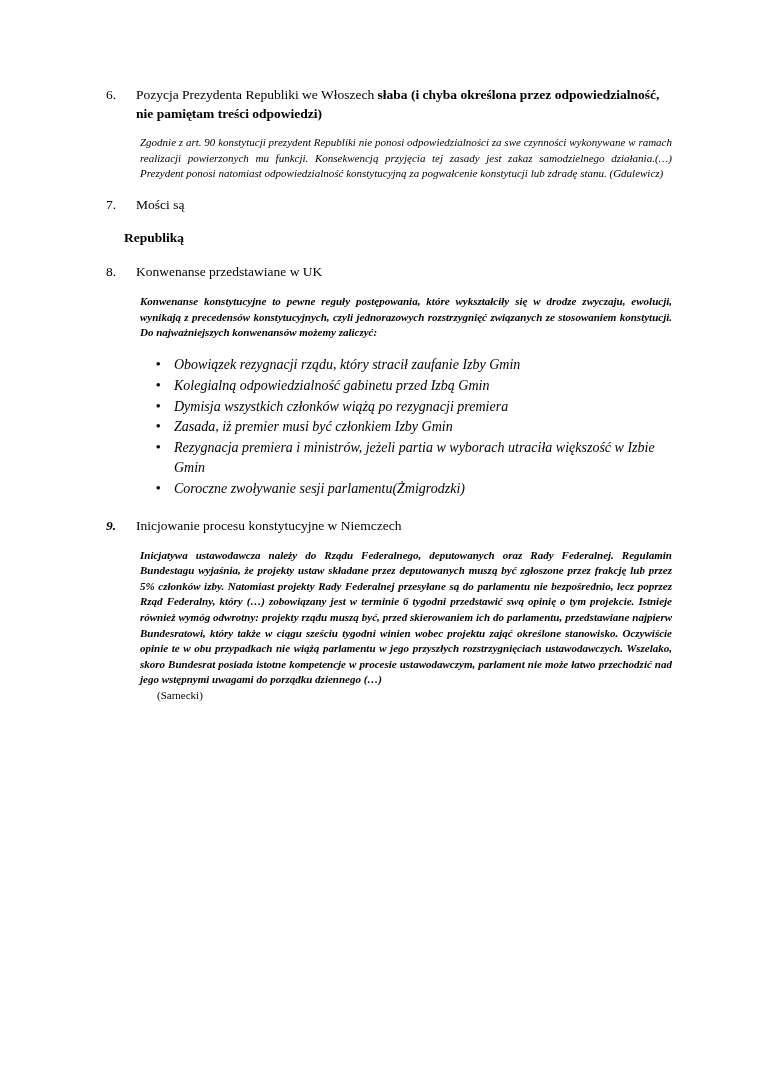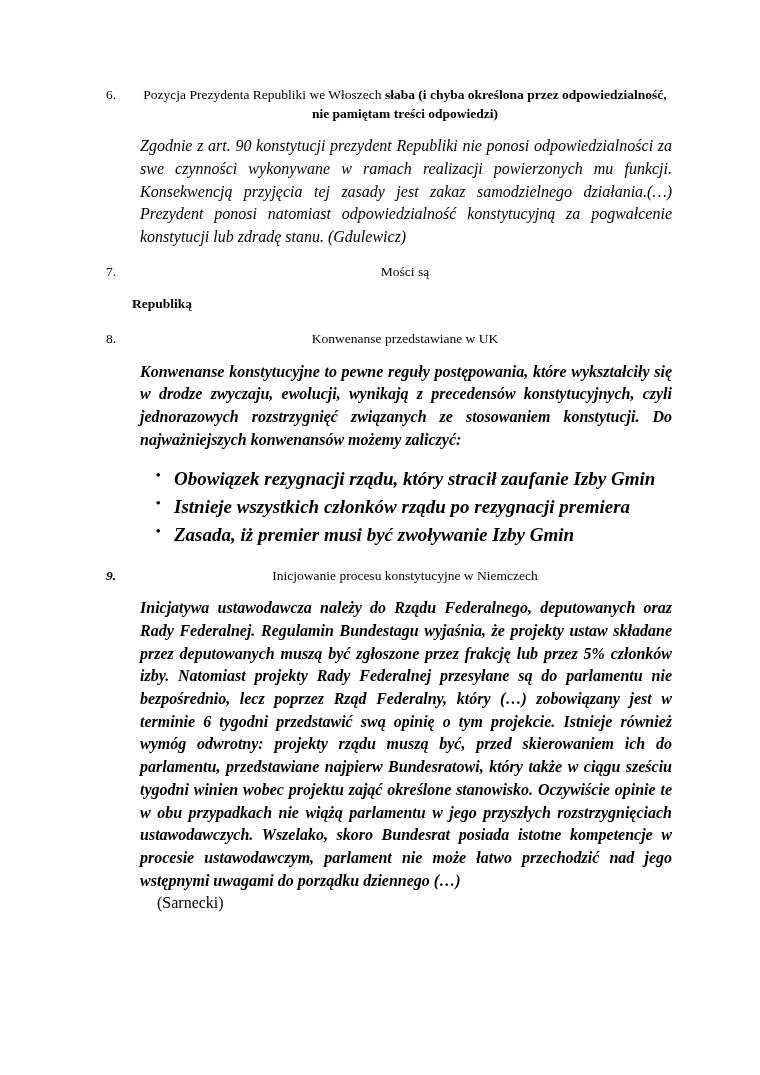--- a/index.html
+++ b/index.html
@@ -43,54 +43,54 @@
     box-sizing: border-box;
   }
   .item-num.bold-italic {
     font-weight: bold;
     font-style: italic;
   }
   .item-body {
     flex: 1 1 auto;
     font-size: 13.5px;
     line-height: 1.38;
-    text-align: center;
+    text-align: left;
   }
   .item-body .b {
     font-weight: bold;
   }
   .quote {
     margin: 12px 0 14px 36px;
     font-style: italic;
-    font-size: 16px;
+    font-size: 11px;
     line-height: 1.42;
     text-align: justify;
     width: 532px;
   }
   .quote.bold {
     font-weight: bold;
     font-style: italic;
   }
   .standalone-bold {
-    margin: 14px 0 16px 28px;
+    margin: 14px 0 16px 20px;
     font-weight: bold;
     font-size: 13.5px;
     line-height: 1.38;
   }
   .spacer-sm { height: 14px; }
   ul.bullets {
     margin: 4px 0 4px 0;
     padding-left: 70px;
     list-style: none;
   }
   ul.bullets li {
     position: relative;
     font-style: italic;
-    font-weight: bold;
-    font-size: 19px;
+    font-weight: normal;
+    font-size: 14px;
     line-height: 1.42;
     margin-bottom: 1px;
     padding-left: 0;
   }
   ul.bullets li:before {
     content: "\2022";
     position: absolute;
     left: -18px;
     top: 0;
     font-size: 13px;
@@ -125,22 +125,25 @@
 
     <div class="item">
       <div class="item-num">8.</div>
       <div class="item-body"><span>Konwenanse przedstawiane w UK</span></div>
     </div>
 
     <div class="quote bold">Konwenanse konstytucyjne to pewne reguły postępowania, które wykształciły się w drodze zwyczaju, ewolucji, wynikają z precedensów konstytucyjnych, czyli jednorazowych rozstrzygnięć związanych ze stosowaniem konstytucji. Do najważniejszych konwenansów możemy zaliczyć:</div>
 
     <ul class="bullets">
       <li>Obowiązek rezygnacji rządu, który stracił zaufanie Izby Gmin</li>
-      <li>Istnieje wszystkich członków rządu po rezygnacji premiera</li>
-      <li>Zasada, iż premier musi być zwoływanie Izby Gmin</li>
+      <li>Kolegialną odpowiedzialność gabinetu przed Izbą Gmin</li>
+      <li>Dymisja wszystkich członków wiążą po rezygnacji premiera</li>
+      <li>Zasada, iż premier musi być członkiem Izby Gmin</li>
+      <li>Rezygnacja premiera i ministrów, jeżeli partia w wyborach utraciła większość w Izbie Gmin</li>
+      <li>Coroczne zwoływanie sesji parlamentu(Żmigrodzki)</li>
     </ul>
 
     <div class="spacer-sm"></div>
 
     <div class="item">
       <div class="item-num bold-italic">9.</div>
       <div class="item-body"><span>Inicjowanie procesu konstytucyjne w Niemczech</span></div>
     </div>
 
     <div class="quote bold"><span>Inicjatywa ustawodawcza należy do Rządu Federalnego, deputowanych oraz Rady Federalnej. Regulamin Bundestagu wyjaśnia, że projekty ustaw składane przez deputowanych muszą być zgłoszone przez frakcję lub przez 5% członków izby. Natomiast projekty Rady Federalnej przesyłane są do parlamentu nie bezpośrednio, lecz poprzez Rząd Federalny, który (…) zobowiązany jest w terminie 6 tygodni przedstawić swą opinię o tym projekcie. Istnieje również wymóg odwrotny: projekty rządu muszą być, przed skierowaniem ich do parlamentu, przedstawiane najpierw Bundesratowi, który także w ciągu sześciu tygodni winien wobec projektu zająć określone stanowisko. Oczywiście opinie te w obu przypadkach nie wiążą parlamentu w jego przyszłych rozstrzygnięciach ustawodawczych. Wszelako, skoro Bundesrat posiada istotne kompetencje w procesie ustawodawczym, parlament nie może łatwo przechodzić nad jego wstępnymi uwagami do porządku dziennego (…)</span><br><span class="attrib-normal">(Sarnecki)</span></div>

